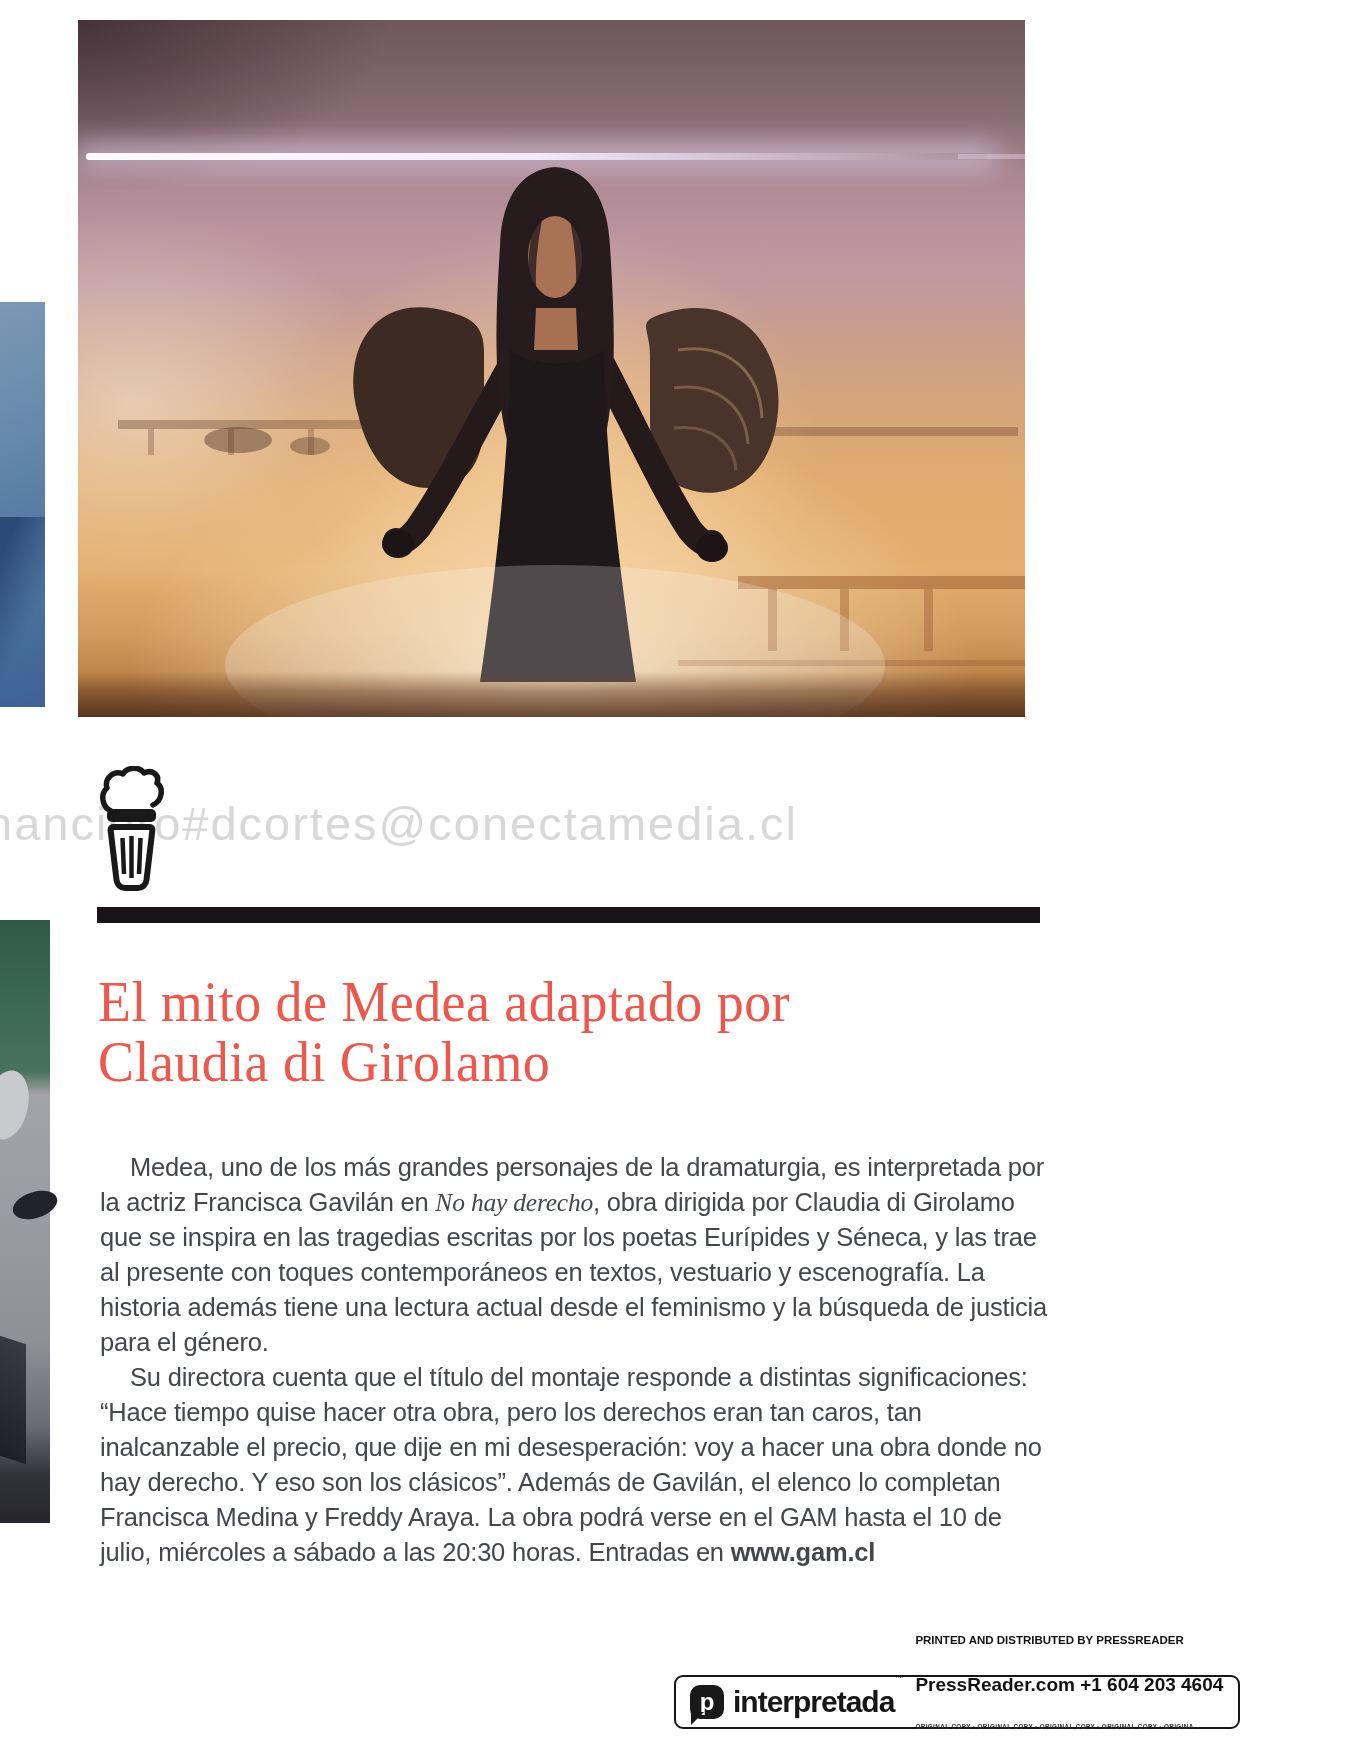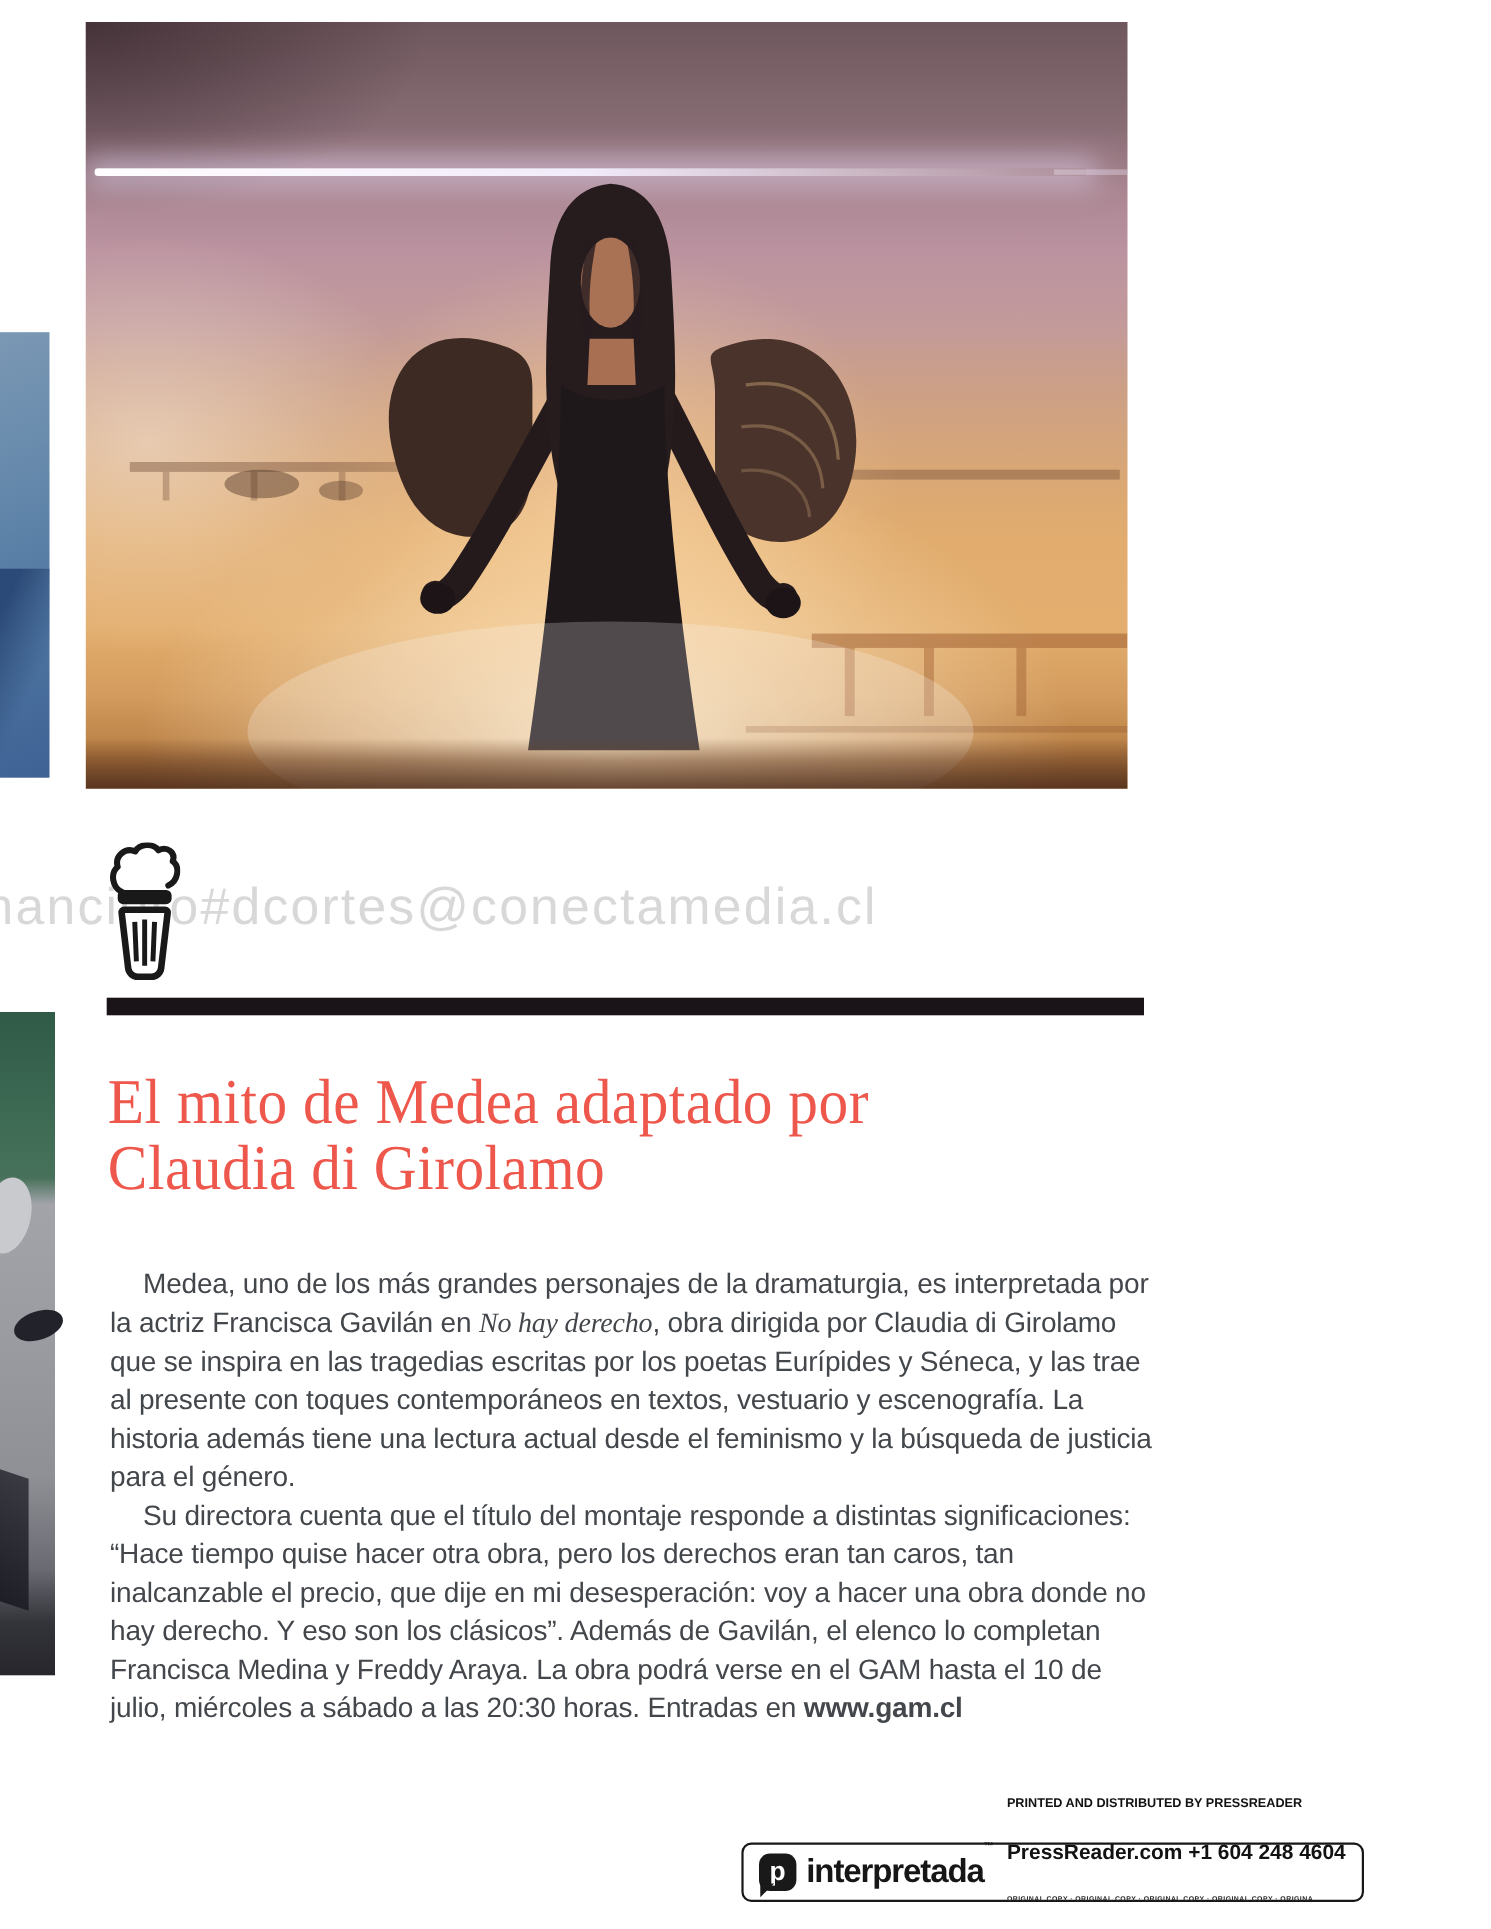--- a/index.html
+++ b/index.html
@@ -160,19 +160,19 @@
 
   <div class="badge">
     <div class="pr-logo">
       <div class="pr-bubble">
         <span>p</span>
       </div>
       <div class="pr-word"><span>interpretada</span><span class="pr-tm">™</span></div>
     </div>
     <div class="badge-right">
       <div class="badge-l1">PRINTED AND DISTRIBUTED BY PRESSREADER</div>
-      <div class="badge-l2">PressReader.com  +1 604 248 4604</div>
+      <div class="badge-l2">PressReader.com  +1 604 203 4604</div>
       <div class="badge-l3">ORIGINAL COPY · ORIGINAL COPY · ORIGINAL COPY · ORIGINAL COPY · ORIGINAL COPY · ORIGINAL COPY · ORIGINAL COPY</div>
       <div class="badge-l4">COPYRIGHT AND PROTECTED BY APPLICABLE LAW</div>
     </div>
   </div>
 
 </div>
 
 </body></html>

